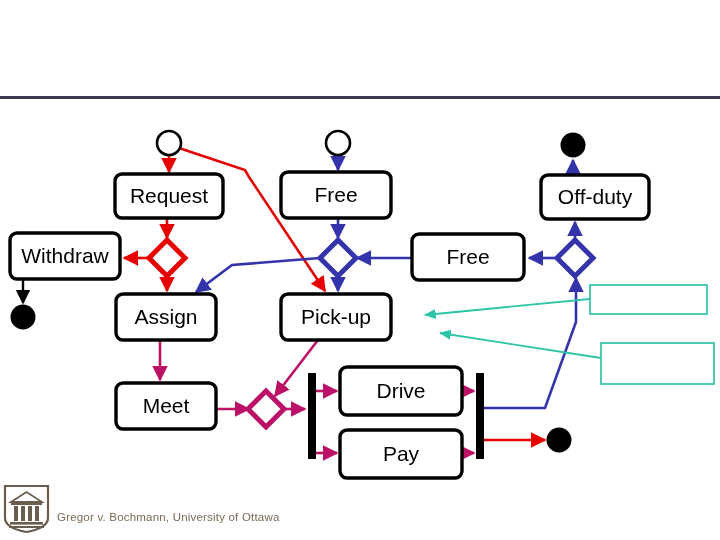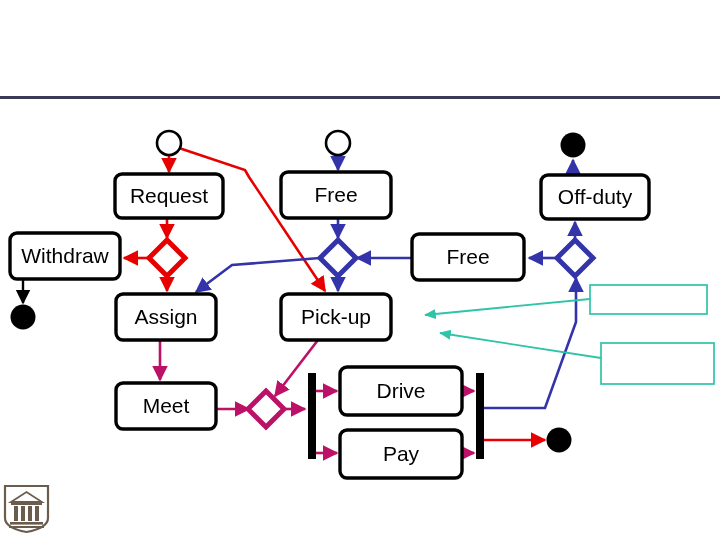--- a/index.html
+++ b/index.html
@@ -216,14 +216,15 @@
     <path d="M8,18 L23.5,8 L39,18 z" fill="#ffffff" stroke="#6b5d4d" stroke-width="1.8"></path>
     <rect x="8" y="18" width="31" height="3" fill="#6b5d4d"></rect>
     <rect x="11" y="22" width="4" height="15" fill="#6b5d4d"></rect>
     <rect x="18" y="22" width="4" height="15" fill="#6b5d4d"></rect>
     <rect x="25" y="22" width="4" height="15" fill="#6b5d4d"></rect>
     <rect x="32" y="22" width="4" height="15" fill="#6b5d4d"></rect>
     <rect x="7" y="38" width="33" height="2.6" fill="#6b5d4d"></rect>
     <rect x="6" y="42" width="35" height="2" fill="#6b5d4d"></rect>
   </svg>
 
+  <div class="footer-text">Gregor v. Bochmann, University of Ottawa</div>
 
 </div>
 
 </body></html>

